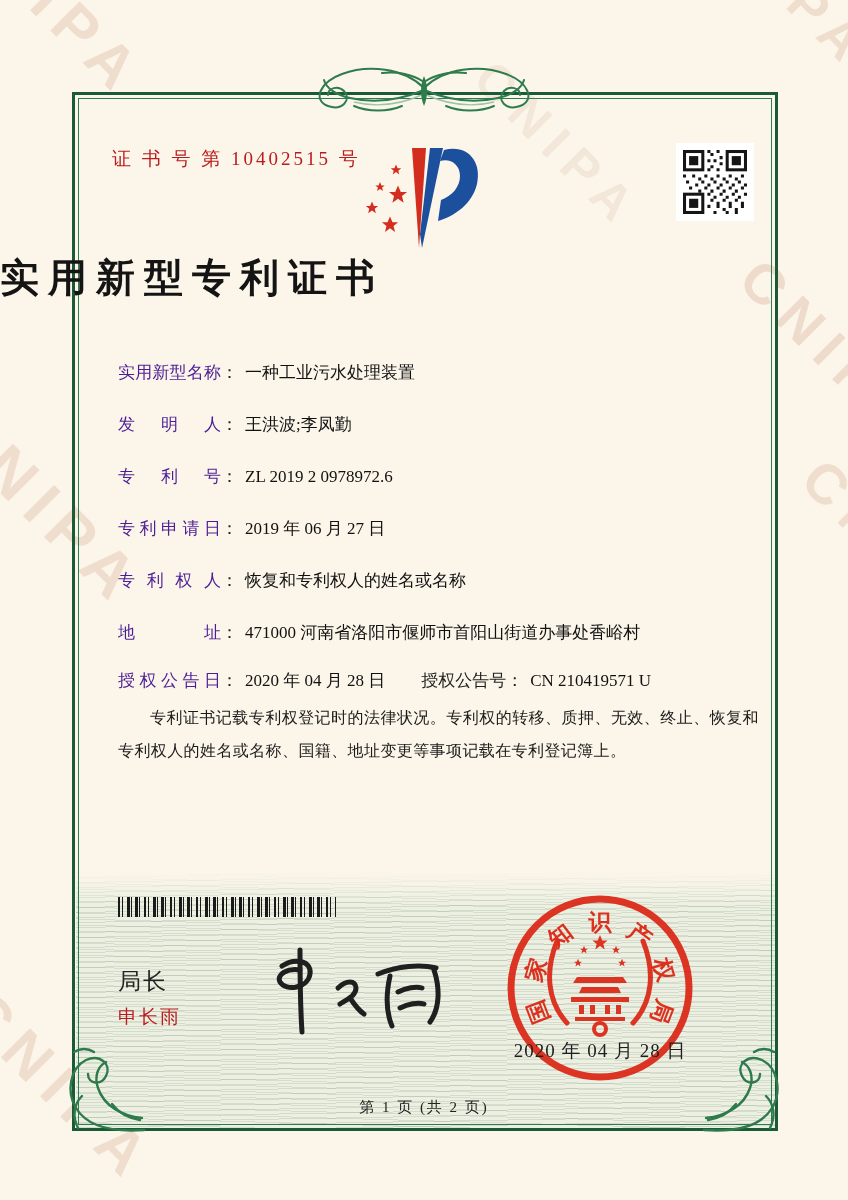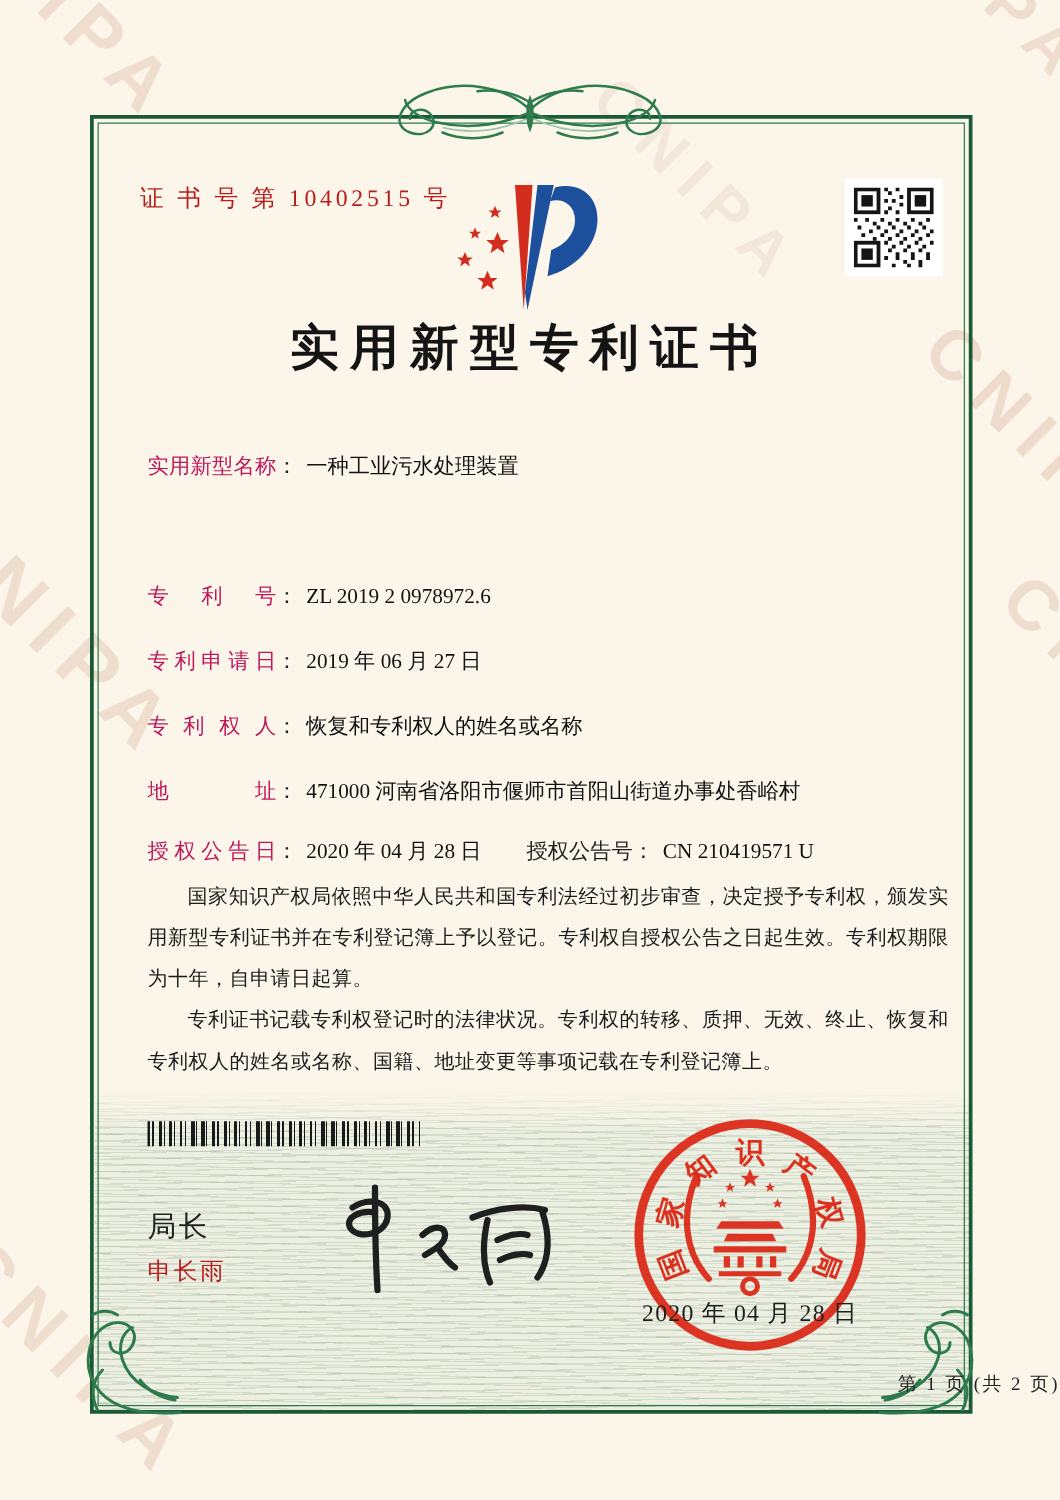--- a/index.html
+++ b/index.html
@@ -37,26 +37,26 @@
     -webkit-mask-image:linear-gradient(180deg,transparent 0,#000 34px);
     mask-image:linear-gradient(180deg,transparent 0,#000 34px);
   }
   .ornament{position:absolute;z-index:3;}
   
   .certno{position:absolute;z-index:3;left:112px;top:146px;font-size:19px;letter-spacing:3px;color:#b91c1c;}
   .logo{position:absolute;z-index:3;left:358px;top:142px;}
   .qrbox{position:absolute;z-index:3;left:676px;top:143px;width:78px;height:78px;background:#fff;}
   .qrbox svg{position:absolute;left:7px;top:7px;}
   .title{
-    position:absolute;z-index:3;left:0;top:251px;width:848px;text-align:center;
+    position:absolute;z-index:3;left:0;top:251px;width:848px;text-align:left;
     font-size:39px;font-weight:700;letter-spacing:9px;color:#141414;
   }
   
   .frow{position:absolute;z-index:3;left:118px;width:640px;font-size:17px;line-height:22px;white-space:nowrap;}
-  .flabel{display:inline-block;width:103px;text-align:justify;text-align-last:justify;vertical-align:top;color:#be185d;}
+  .flabel{display:inline-block;width:103px;text-align:justify;text-align-last:justify;vertical-align:top;color:#4c1d95;}
   .fcolon{display:inline-block;vertical-align:top;color:#1d1d1d;}
   .fvalue{display:inline-block;margin-left:7px;vertical-align:top;color:#111;}
   .fgroup2{display:inline-block;margin-left:36px;vertical-align:top;}
   .flabel2{color:#1d1d1d;}
   .r0{top:362px}.r1{top:414px}.r2{top:466px}.r3{top:518px}.r4{top:570px}.r5{top:622px}.r6{top:670px}
   
   .paras{position:absolute;z-index:3;left:118px;top:701px;width:641px;
     font-size:16px;line-height:33px;text-align:justify;letter-spacing:.4px;color:#1b1b1b;}
   .paras p{margin:0;text-indent:2em;}
   
@@ -85,21 +85,21 @@
   .sc2{transform:translate(-50%,-50%) rotate(-37deg)  translate(0,-66px);}
   .sc3{transform:translate(-50%,-50%) rotate(0deg)    translate(0,-66px);}
   .sc4{transform:translate(-50%,-50%) rotate(37deg)   translate(0,-66px);}
   .sc5{transform:translate(-50%,-50%) rotate(74deg)   translate(0,-66px);}
   .sc6{transform:translate(-50%,-50%) rotate(111deg)  translate(0,-66px);}
   .seal-date{
     position:absolute;z-index:6;left:505px;top:1038px;width:190px;text-align:center;
     font-size:19px;color:#1f1f1f;letter-spacing:1px;white-space:nowrap;
   }
   
-  .pageinfo{position:absolute;z-index:3;left:0;top:1098px;width:848px;text-align:right;
+  .pageinfo{position:absolute;z-index:3;left:0;top:1098px;width:848px;text-align:center;
     font-size:15px;letter-spacing:2px;color:#222;}
   .note{
     position:absolute;z-index:3;left:330px;top:1139px;width:188px;height:40px;line-height:40px;
     background:#fffdf6;text-align:center;font-size:16px;letter-spacing:2px;color:#1b1b1b;
     box-shadow:0 0 4px rgba(0,0,0,.04);
   }
 </style>
 </head>
 <body>
 
@@ -209,38 +209,40 @@
            M24 54h3v3h-3z M33 54h3v3h-3z M39 57h3v3h-3z M45 54h3v3h-3z M51 57h3v3h-3z M57 54h3v3h-3z M30 60h3v3h-3z M42 60h3v3h-3z M51 60h3v3h-3z"></path>
       </g>
     </svg>
   </div>
 
   <div class="title">实用新型专利证书</div>
 
   <div class="frow r0">
     <span class="flabel">实用新型名称</span><span class="fcolon">：</span><span class="fvalue">一种工业污水处理装置</span>
   </div>
+  <div class="frow r1">
+    <span class="flabel">发明人</span><span class="fcolon">：</span><span class="fvalue">王洪波;李凤勤</span>
+  </div>
   <div class="frow r2">
     <span class="flabel">专利号</span><span class="fcolon">：</span><span class="fvalue">ZL 2019 2 0978972.6</span>
   </div>
   <div class="frow r3">
     <span class="flabel">专利申请日</span><span class="fcolon">：</span><span class="fvalue">2019 年 06 月 27 日</span>
   </div>
   <div class="frow r4">
     <span class="flabel">专利权人</span><span class="fcolon">：</span><span class="fvalue">恢复和专利权人的姓名或名称</span>
   </div>
   <div class="frow r5">
     <span class="flabel">地址</span><span class="fcolon">：</span><span class="fvalue">471000 河南省洛阳市偃师市首阳山街道办事处香峪村</span>
   </div>
   <div class="frow r6">
     <span class="flabel">授权公告日</span><span class="fcolon">：</span><span class="fvalue">2020 年 04 月 28 日</span><span class="fgroup2"><span class="flabel2">授权公告号</span><span class="fcolon">：</span><span class="fvalue">CN 210419571 U</span></span>
   </div>
 
   <div class="paras">
-    <p>国家知识产权局依照中华人民共和国专利法经过初步审查，决定授予专利权，颁发实用新型专利证书并在专利登记簿上予以登记。专利权自授权公告之日起生效。专利权期限为十年，自申请日起算。</p>
     <p>专利证书记载专利权登记时的法律状况。专利权的转移、质押、无效、终止、恢复和专利权人的姓名或名称、国籍、地址变更等事项记载在专利登记簿上。</p>
   </div>
 
   <div class="barcode"></div>
 
   <div class="sig-title">局长</div>
   <div class="sig-name">申长雨</div>
   <svg class="sig-hand" width="230" height="105" viewBox="0 0 230 105">
     <g stroke="#1f1f1f" stroke-width="5" fill="none" stroke-linecap="round" stroke-linejoin="round">
       <path d="M62 14 C62 34 62 66 64 96"></path>

